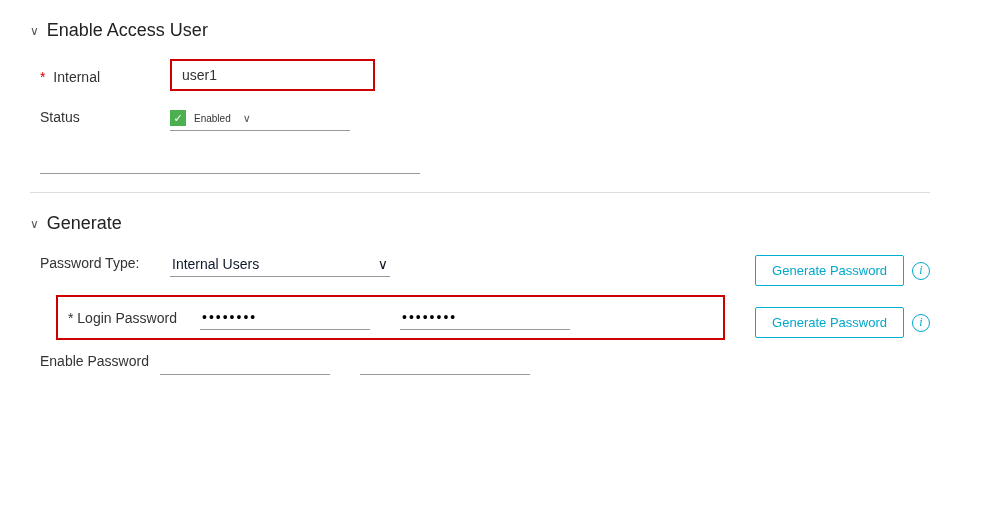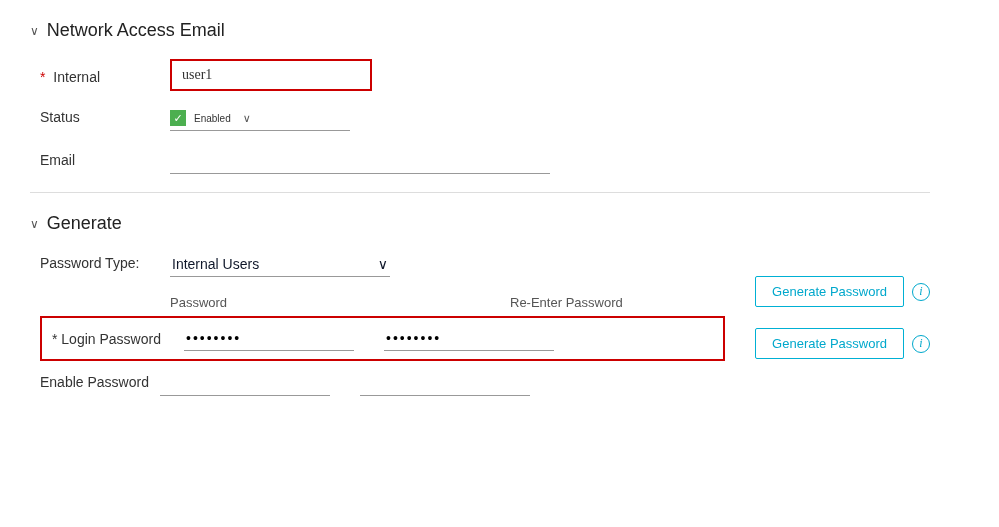--- a/index.html
+++ b/index.html
@@ -66,21 +66,20 @@
       border: 2px solid #cc0000;
       padding: 6px 10px;
       display: inline-flex;
       align-items: center;
       min-width: 120px;
     }
 
     .username-box .text-input {
       border-bottom: none;
       padding: 0;
-      font-family: Liberation Serif, serif;
     }
 
     .status-row {
       display: flex;
       align-items: center;
       gap: 8px;
     }
 
     .checkbox-enabled {
       width: 16px;
@@ -162,21 +161,21 @@
       font-size: 13px;
       color: #555;
       width: 170px;
     }
 
     .login-password-row {
       display: flex;
       align-items: center;
       padding: 8px 10px;
       border: 2px solid #cc0000;
-      margin-left: 10px;
+      margin-left: 26px;
       margin-right: 10px;
       margin-bottom: 10px;
       gap: 12px;
     }
 
     .login-label-area {
       width: 120px;
       min-width: 120px;
       font-size: 14px;
       color: #333;
@@ -284,21 +283,21 @@
       flex: 1;
     }
   </style>
 </head>
 <body>
 
 <div class="main-content">
 
   <div class="section-header">
     <span class="chevron-icon">∨</span>
-    <span>Network Access Email</span>
+    <span>Enable Access User</span>
   </div>
 
   <div class="form-row">
     <div class="form-label">
       <span class="required-star">*</span>
       <span>Internal</span>
     </div>
     <div class="form-field">
       <div class="username-box">
         <input class="text-input" type="text" value="user1" style="">
@@ -316,23 +315,20 @@
           <span>✓</span>
         </div>
         <span class="status-label">Enabled</span>
         <span class="dropdown-arrow">∨</span>
       </div>
       <div class="status-underline"></div>
     </div>
   </div>
 
   <div class="form-row">
-    <div class="form-label">
-      <span>Email</span>
-    </div>
     <div class="form-field">
       <input class="text-input" type="email" value="" style="">
     </div>
   </div>
 
   <hr class="divider">
 
   <div class="section-passwords">
     <div class="section-header">
       <span class="chevron-icon">∨</span>
@@ -342,24 +338,20 @@
     <div class="password-type-row">
       <div class="password-type-label">
         <span>Password Type:</span>
       </div>
       <div class="select-box">
         <span>Internal Users</span>
         <span class="dropdown-arrow">∨</span>
       </div>
     </div>
 
-    <div class="password-columns-header">
-      <div class="col-header">Password</div>
-      <div class="col-header">Re-Enter Password</div>
-    </div>
 
     <div class="lower-section">
       <div class="left-form">
 
         <div class="login-password-row">
           <div class="login-label-area">
             <span>* Login Password</span>
           </div>
           <div class="login-inputs">
             <input class="login-input-field" type="password" value="········" style="">

